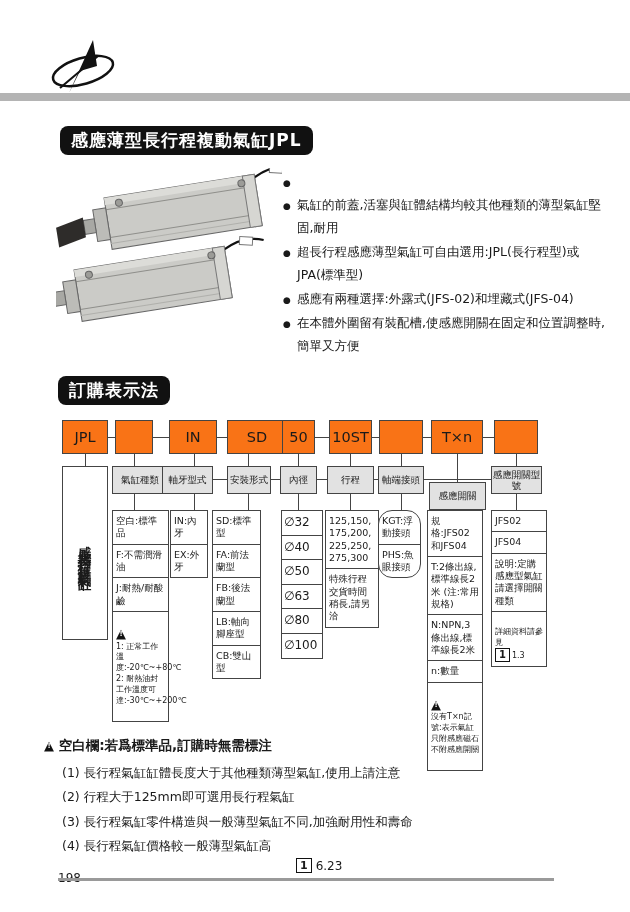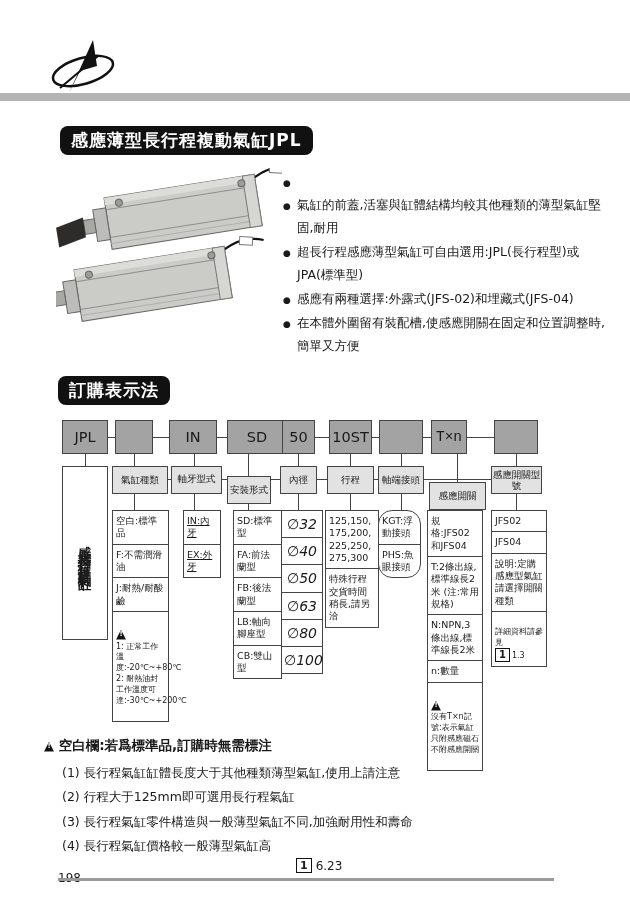--- a/index.html
+++ b/index.html
@@ -21,21 +21,21 @@
   .features { position:absolute; left:283px; top:170px; width:322px; }
   .feature { display:flex; font-size:12.5px; line-height:1.85; margin-bottom:1px; }
   .feature .dot { flex:0 0 14px; font-size:9px; padding-top:5px; }
 
   .photo { position:absolute; left:56px; top:168px; width:226px; height:196px; }
 
   
   .vline { position:absolute; width:1px; background:#444; z-index:0; }
   .hline { position:absolute; height:1px; background:#444; z-index:0; }
   .code-box {
-    position:absolute; top:420px; height:34px; background:#a3a3a3; border:1px solid #444;
+    position:absolute; top:420px; height:34px; background:#f97316; border:1px solid #444;
     display:flex; align-items:center; justify-content:center;
     font-size:14.5px; z-index:2; box-sizing:border-box;
   }
   .cat-box {
     position:absolute; top:466px; height:28px; background:#e2e2e2; border:1px solid #444;
     display:flex; align-items:center; justify-content:center; text-align:center;
     font-size:9.5px; line-height:1.2; z-index:2; box-sizing:border-box;
   }
   .tall-box {
     position:absolute; left:62px; top:466px; width:46px; height:174px;
@@ -45,21 +45,21 @@
   .tall-box span {
     writing-mode:vertical-rl; text-orientation:upright;
     font-size:13.5px; letter-spacing:4px; font-weight:bold;
   }
   .opt-col {
     position:absolute; top:510px; background:#fff; border:1px solid #444;
     z-index:2; box-sizing:border-box; font-size:9.5px;
   }
   .opt-cell { padding:4px 3px; line-height:1.3; border-top:1px solid #444; white-space:pre-line; }
   .opt-cell:first-child { border-top:none; }
-  .opt-cell.center { text-align:center; font-size:14px; padding:4px 2px;font-style:italic; }
+  .opt-cell.center { text-align:left; font-size:12px; padding:4px 2px; }
   .opt-cell.small { font-size:8px; line-height:1.35; }
   .warn-tri { position:relative; display:inline-block; color:#111; font-size:13px; line-height:1; font-style:normal; }
   .warn-tri i { position:absolute; left:0; right:0; top:4px; color:#fff; font-size:7px; text-align:center; font-style:normal; font-weight:bold; }
   .boxed { display:inline-block; border:1.5px solid #111; font-weight:bold; padding:0 3px; margin:0 2px 0 0; font-size:10px; line-height:1.2; }
 
   .notes-header { position:absolute; left:44px; top:737px; font-size:13.5px; font-weight:bold; }
   .notes-list { position:absolute; left:62px; top:761px; width:540px; font-size:12.5px; line-height:1.95; }
 
   .page-num { position:absolute; left:58px; top:859px; font-size:12px;margin-top:12px; }
   .footer-center { position:absolute; left:296px; top:858px; font-size:12px; display:flex; align-items:center; }
@@ -150,53 +150,53 @@
   <div class="vline" style="left:457px;top:437px;height:73px;"></div>
   <div class="vline" style="left:516px;top:437px;height:73px;"></div>
 
   <div class="code-box" style="left:62px;width:46px;">JPL</div>
   <div class="code-box" style="left:115px;width:38px;"></div>
   <div class="code-box" style="left:169px;width:48px;">IN</div>
   <div class="code-box" style="left:227px;width:60px;">SD</div>
   <div class="code-box" style="left:282px;width:33px;">50</div>
   <div class="code-box" style="left:329px;width:43px;">10ST</div>
   <div class="code-box" style="left:379px;width:44px;"></div>
-  <div class="code-box" style="left:431px;width:36px;font-family:Liberation Mono, monospace;">T×n</div>
+  <div class="code-box" style="left:431px;width:52px;">T×n</div>
   <div class="code-box" style="left:494px;width:44px;"></div>
 
   <div class="tall-box">
     <span>感應長行程複動氣缸</span>
   </div>
 
   <div class="cat-box" style="left:112px;width:56px;">氣缸種類</div>
-  <div class="cat-box" style="left:171px;width:51px;font-family:Liberation Serif, serif;">軸牙型式</div>
-  <div class="cat-box" style="left:227px;width:44px;margin-top:10px;">安裝形式</div>
+  <div class="cat-box" style="left:162px;width:51px;">軸牙型式</div>
+  <div class="cat-box" style="left:227px;width:44px;">安裝形式</div>
   <div class="cat-box" style="left:280px;width:37px;">內徑</div>
   <div class="cat-box" style="left:327px;width:47px;">行程</div>
   <div class="cat-box" style="left:378px;width:46px;">軸端接頭</div>
   <div class="cat-box" style="left:429px;width:57px;margin-top:16px;">感應開關</div>
   <div class="cat-box" style="left:491px;width:51px;">感應開關型號</div>
 
   <div class="opt-col" style="left:112px;width:57px;">
     <div class="opt-cell">空白:標準品</div>
     <div class="opt-cell">F:不需潤滑油</div>
     <div class="opt-cell">J:耐熱/耐酸鹼</div>
     <div class="opt-cell small">
       <span class="warn-tri">▲<i>!</i></span>
       <div>1: 正常工作溫度:-20℃~+80℃
 2: 耐熱油封工作溫度可達:-30℃~+200℃</div>
     </div>
   </div>
 
-  <div class="opt-col" style="left:183px;width:38px;text-decoration:underline;">
+  <div class="opt-col" style="left:170px;width:38px;">
     <div class="opt-cell">IN:內牙</div>
     <div class="opt-cell">EX:外牙</div>
   </div>
 
-  <div class="opt-col" style="left:233px;width:49px;">
+  <div class="opt-col" style="left:212px;width:49px;">
     <div class="opt-cell">SD:標準型</div>
     <div class="opt-cell">FA:前法蘭型</div>
     <div class="opt-cell">FB:後法蘭型</div>
     <div class="opt-cell">LB:軸向腳座型</div>
     <div class="opt-cell">CB:雙山型</div>
   </div>
 
   <div class="opt-col" style="left:281px;width:42px;">
     <div class="opt-cell center">∅32</div>
     <div class="opt-cell center">∅40</div>

